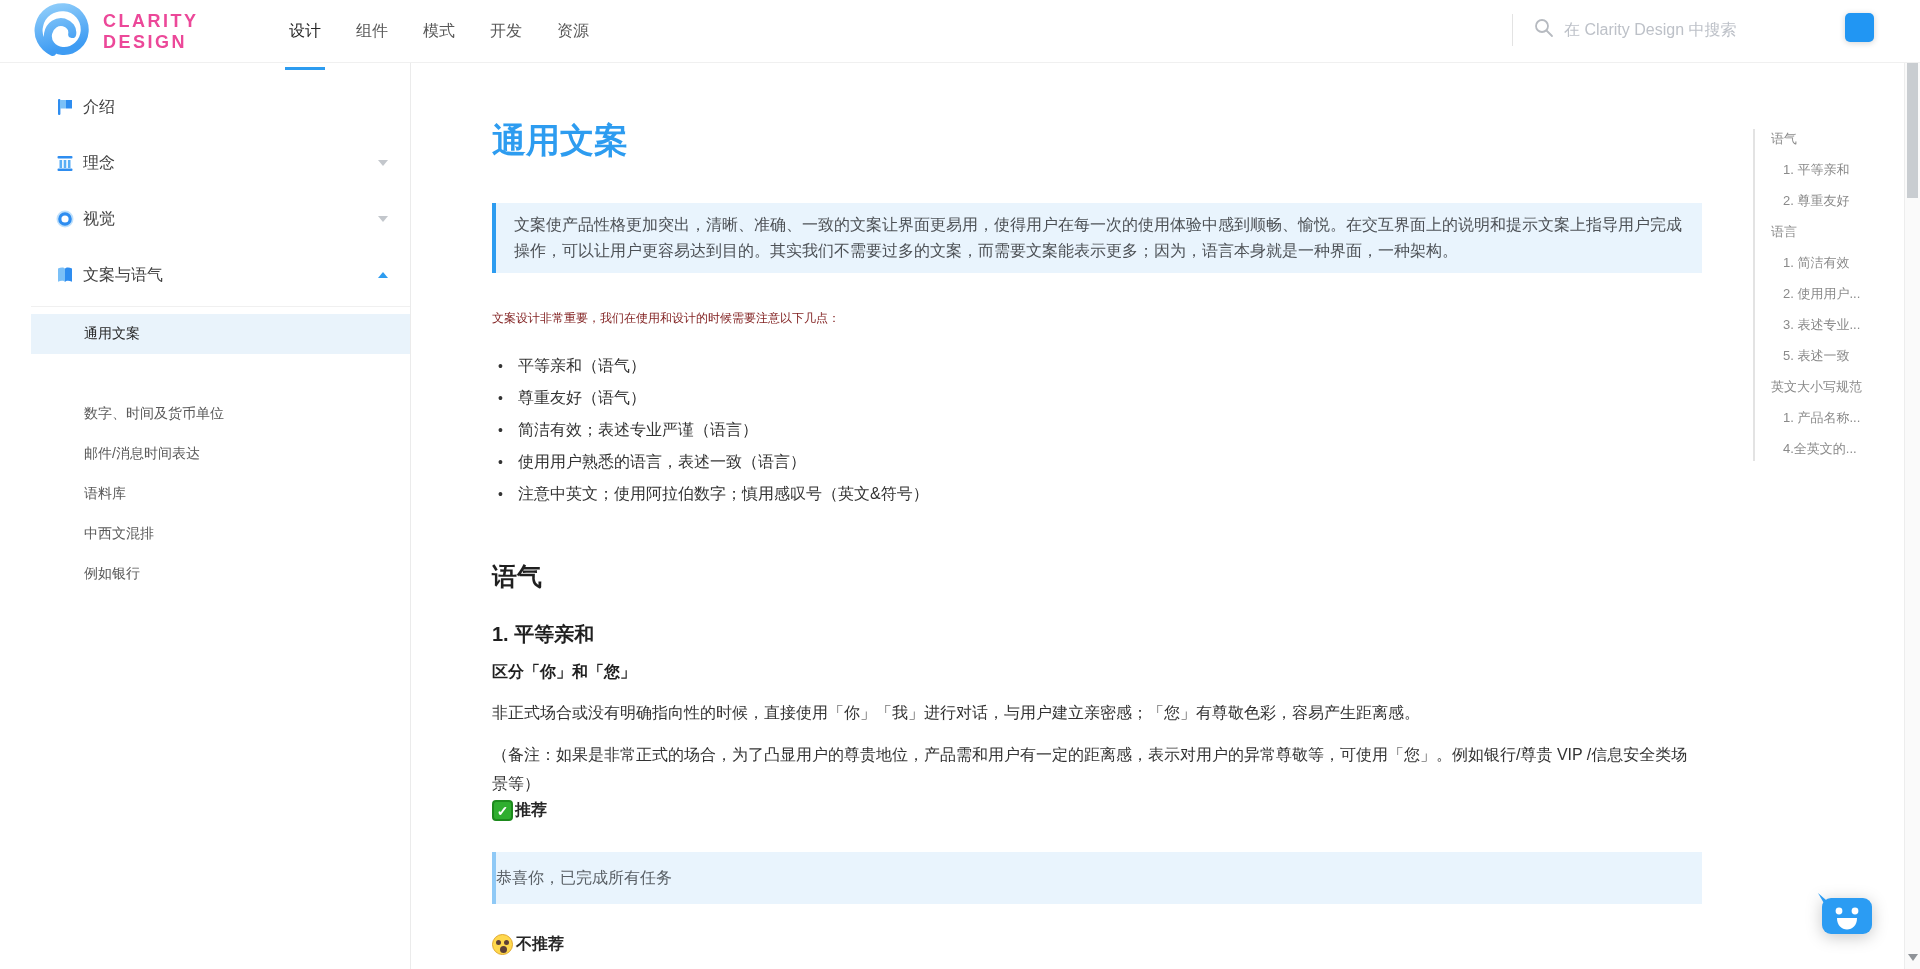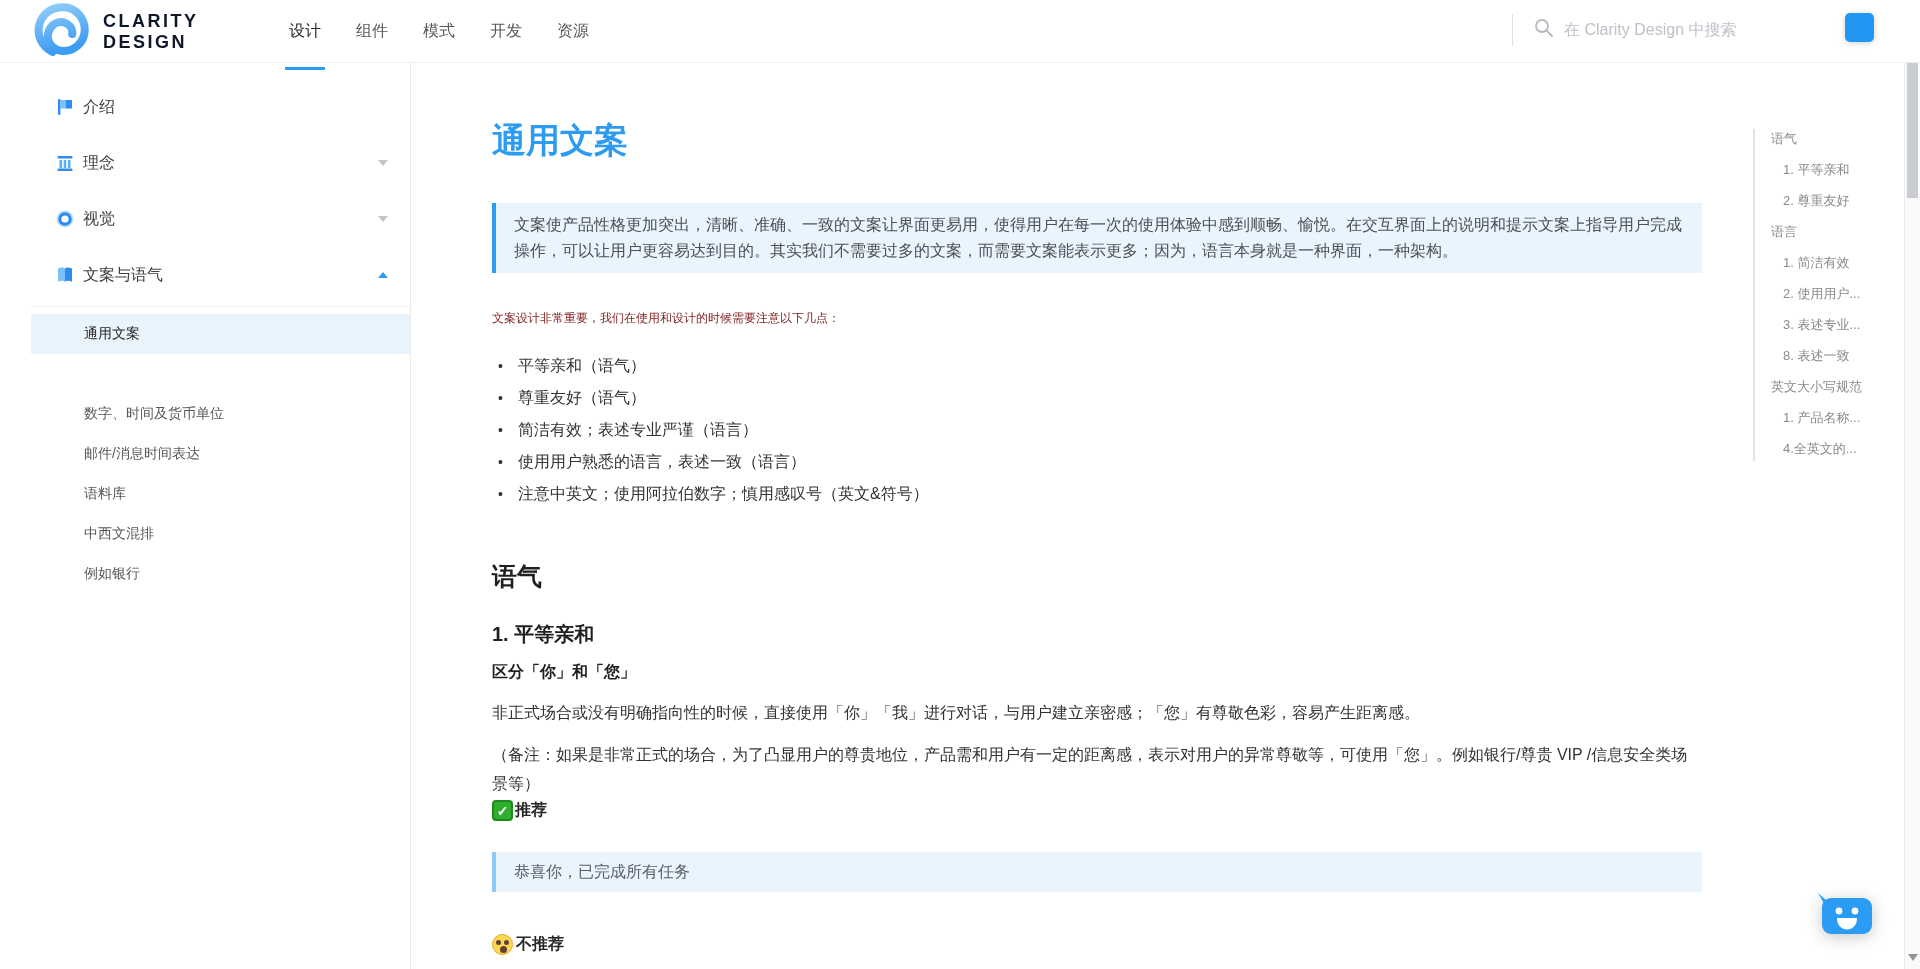--- a/index.html
+++ b/index.html
@@ -3,21 +3,21 @@
 <meta charset="utf-8">
 <style>
   * { margin:0; padding:0; box-sizing:border-box; }
   html,body { width:1920px; height:969px; overflow:hidden; background:#fff;
     font-family:"Liberation Sans", sans-serif; }
 
   
   .header { position:absolute; left:0; top:0; width:1920px; height:63px; background:#fff;
     border-bottom:1px solid #f0f0f0; z-index:20; }
   .logo-swirl { position:absolute; left:33px; top:2px; width:57px; height:57px; }
-  .wordmark { position:absolute; left:103px; top:11px; color:#0f172a; font-weight:bold;
+  .wordmark { position:absolute; left:103px; top:11px; color:#ec4899; font-weight:bold;
     font-size:18px; letter-spacing:2.5px; line-height:21px; }
   .nav { position:absolute; left:289px; top:0; height:63px; display:flex; gap:35px; align-items:center; }
   .nav-tab { position:relative; height:76px; display:flex; align-items:center; font-size:16px;
     color:#595959; cursor:pointer; }
   .nav-tab.active { color:#262626; }
   .nav-tab.active::after { content:""; position:absolute; left:-4px; right:-4px; bottom:0;
     height:3px; background:#2d9cf0; }
   .search-divider { position:absolute; left:1512px; top:14px; width:1px; height:32px; background:#e3e3e3; }
   .search-icon { position:absolute; left:1533px; top:17px; width:22px; height:22px; }
   .search-input { position:absolute; left:1564px; top:13px; width:250px; height:34px; border:none;
@@ -53,22 +53,22 @@
   .bullets .dot { width:26px; padding-left:6px; color:#333; font-size:14px; }
   .h2 { top:560px; font-size:25px; font-weight:bold; color:#1f1f1f; }
   .h3 { top:621px; font-size:20px; font-weight:bold; color:#1f1f1f; }
   .h4 { top:662px; font-size:16px; font-weight:bold; color:#1f1f1f; }
   .para1 { top:698px; font-size:16px; line-height:29px; color:#333; }
   .para2 { top:740px; font-size:16px; line-height:29px; color:#333; }
   .rec-row { top:800px; display:flex; align-items:center; font-size:16px; font-weight:bold; color:#262626; }
   .check-emoji { width:21px; height:21px; background:#2fae2f; border:2px solid #1d8a1d; border-radius:4px;
     color:#fff; font-size:14px; font-weight:bold; display:flex; align-items:center; justify-content:center;
     margin-right:2px; }
-  .quote-box { top:852px; height:40px; background:#e9f4fd; border-left:4px solid #8fc9f6;
-    display:flex; align-items:center; padding-left:18px; font-size:16px; color:#5a6066; }
+  .quote-box { top:852px; height:52px; background:#e9f4fd; border-left:4px solid #8fc9f6;
+    display:flex; align-items:center; font-size:16px; color:#5a6066; }
   .norec-row { top:934px; display:flex; align-items:center; font-size:16px; font-weight:bold; color:#262626; }
   .shock-emoji { position:relative; width:21px; height:21px; background:#ffd84d; border:1px solid #e0a82e;
     border-radius:50%; margin-right:3px; }
   .shock-emoji .eye { position:absolute; top:5px; width:5px; height:5px; background:#5d4037; border-radius:50%; }
   .shock-emoji .eye.l { left:3px; } .shock-emoji .eye.r { right:3px; }
   .shock-emoji .mouth { position:absolute; left:6.5px; top:11px; width:7px; height:7px; background:#5d4037;
     border-radius:50%; }
 
   
   .toc-border { position:absolute; left:1753px; top:129px; width:2px; height:332px; background:#e3e3e3; }
@@ -251,21 +251,21 @@
 
 <div class="toc-border"></div>
 <div class="toc">
   <div class="toc-item">语气</div>
   <div class="toc-item lvl2">1. 平等亲和</div>
   <div class="toc-item lvl2">2. 尊重友好</div>
   <div class="toc-item">语言</div>
   <div class="toc-item lvl2">1. 简洁有效</div>
   <div class="toc-item lvl2">2. 使用用户...</div>
   <div class="toc-item lvl2">3. 表述专业...</div>
-  <div class="toc-item lvl2">8. 表述一致</div>
+  <div class="toc-item lvl2">5. 表述一致</div>
   <div class="toc-item">英文大小写规范</div>
   <div class="toc-item lvl2">1. 产品名称...</div>
   <div class="toc-item lvl2">4.全英文的...</div>
 </div>
 
 <div class="scrollbar">
   <div class="scroll-arrow up"></div>
   <div class="scroll-thumb"></div>
   <div class="scroll-arrow dn"></div>
 </div>

